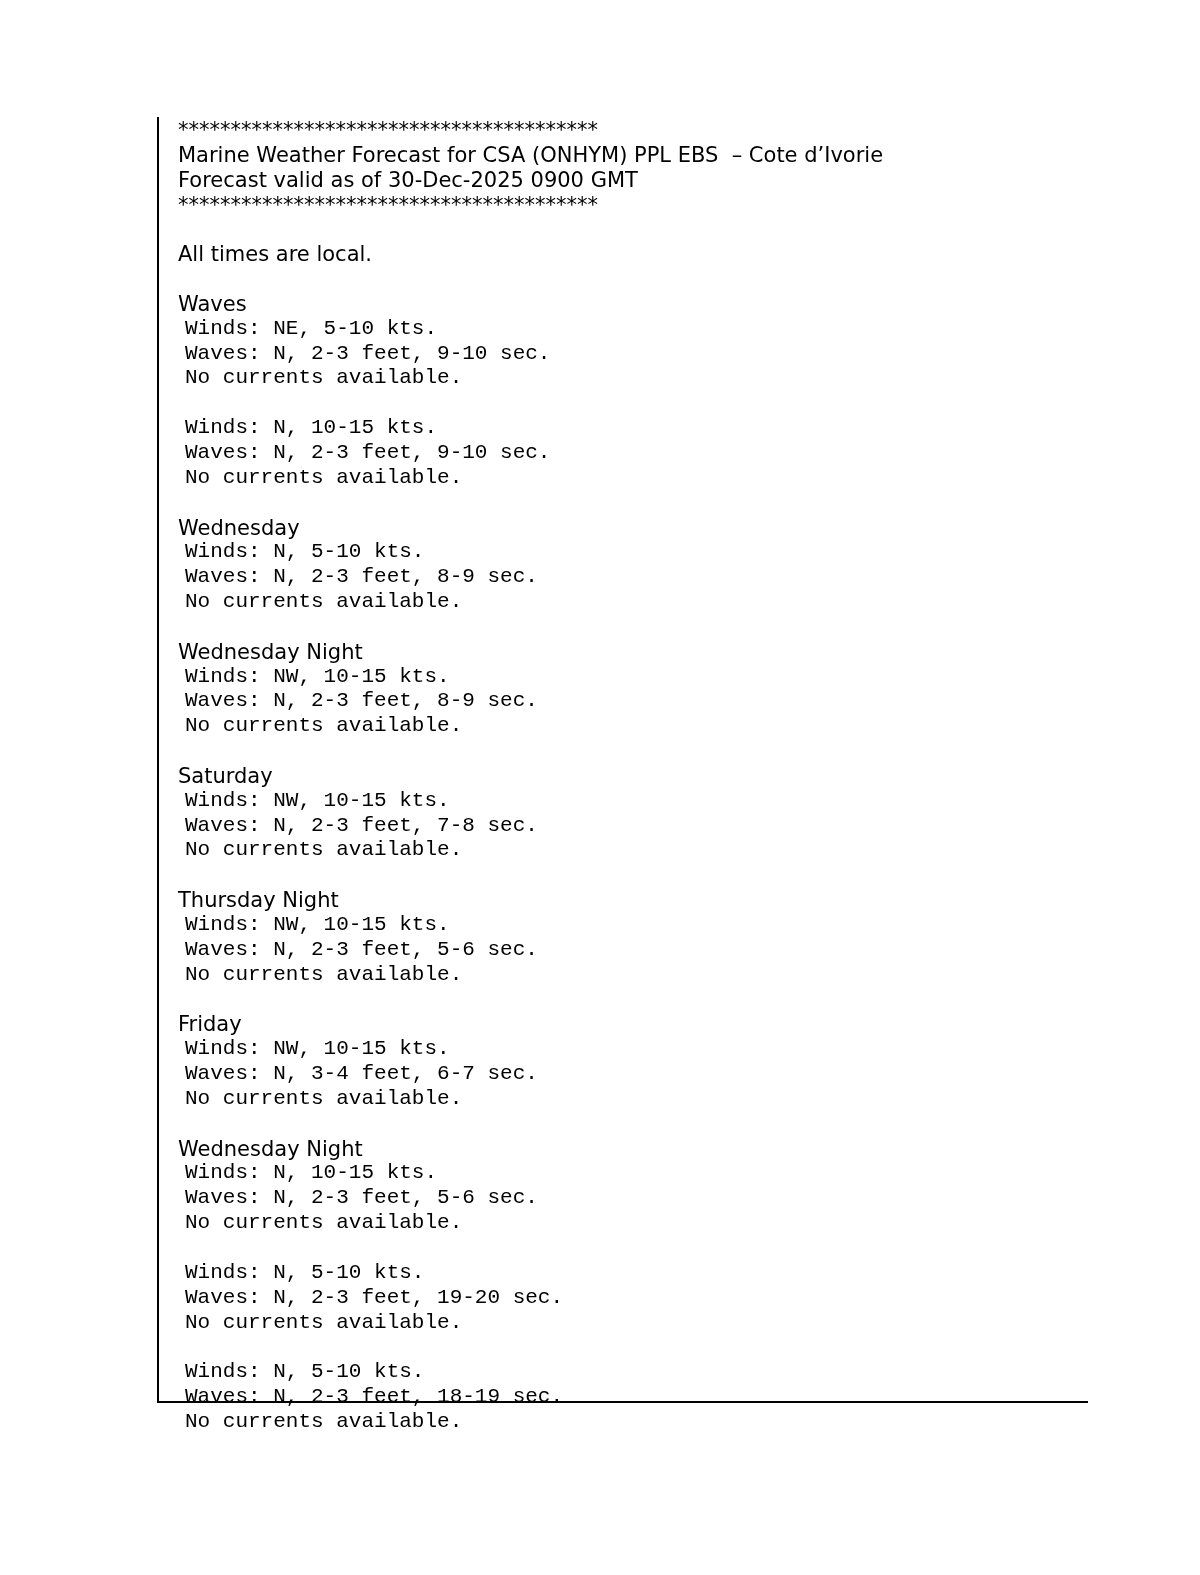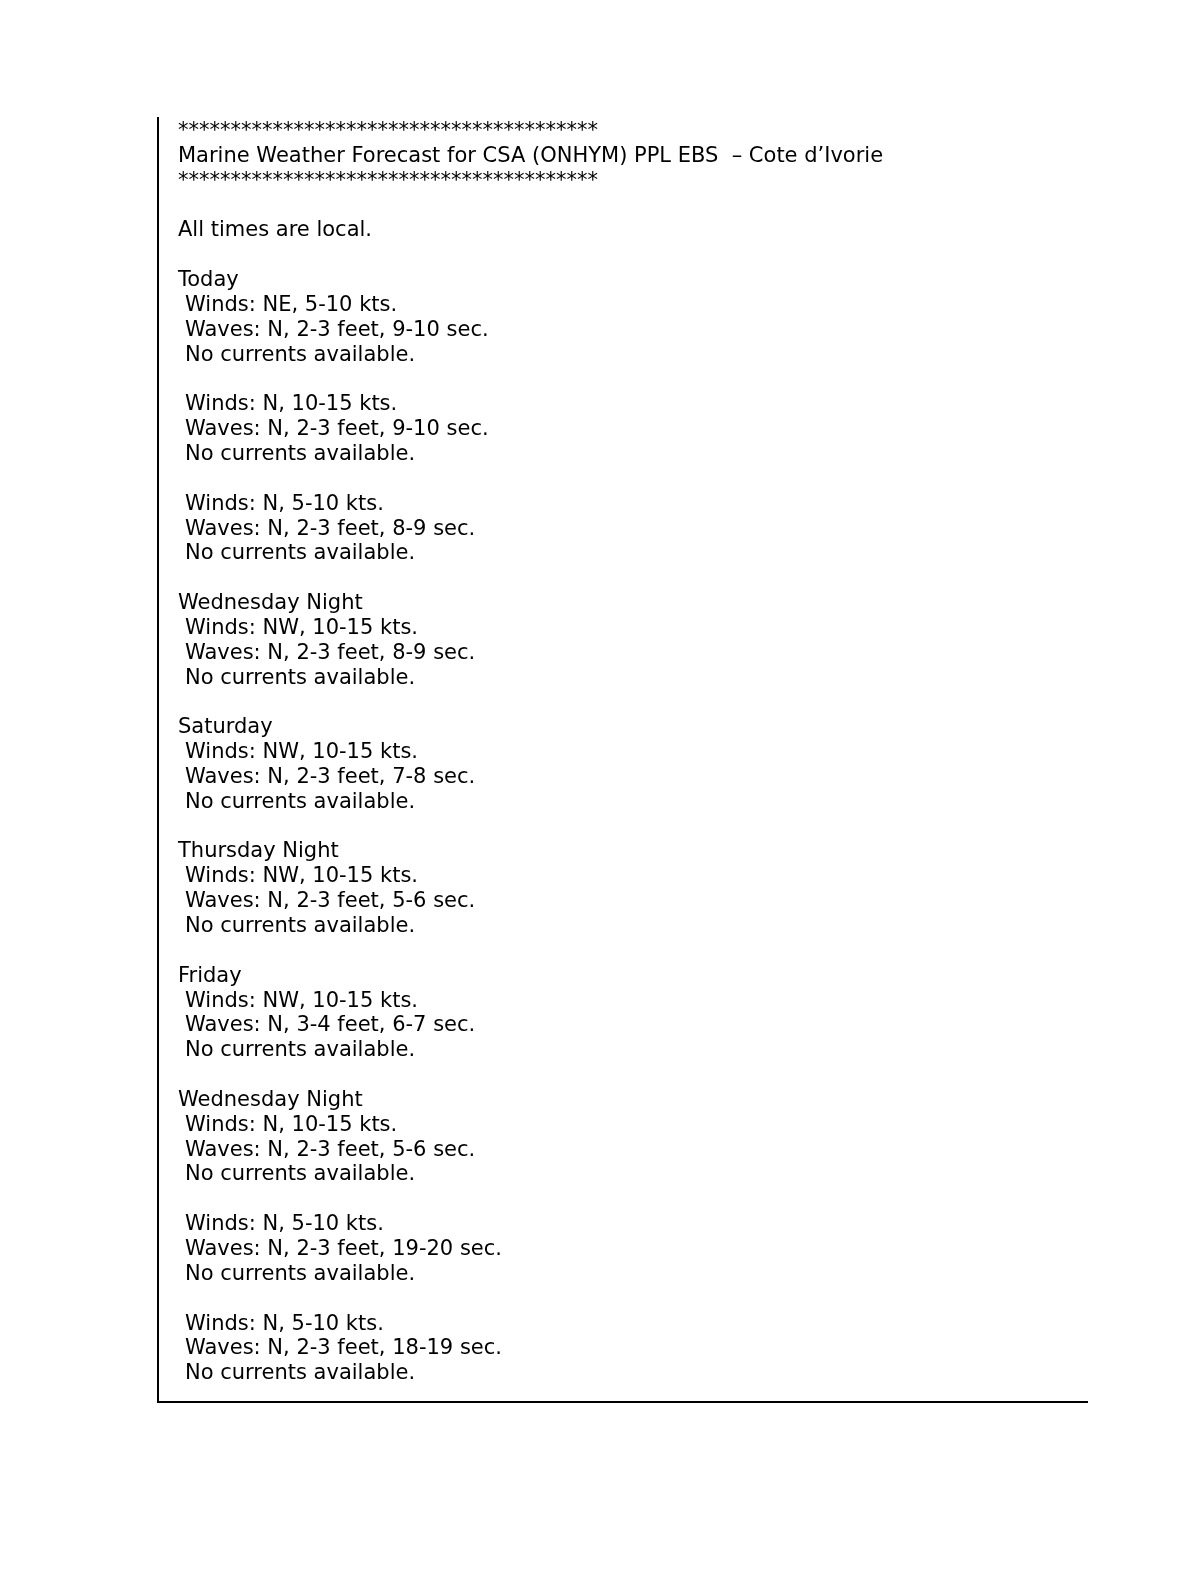--- a/index.html
+++ b/index.html
@@ -33,55 +33,57 @@
     left: 178px;
     top: 118px;
     font-size: 21px;
     line-height: 24.85px;
     color: #000000;
   }
   .line {
     height: 24.85px;
     white-space: pre;
   }
-  .line.detail { padding-left: 7px; }
+  .line.detail { padding-left: 7px; font-family: Liberation Mono, monospace; }
   .blank { height: 24.85px; }
 </style>
 </head>
 <body>
 
 <div class="page">
 
   <div class="frame-left-border"></div>
   <div class="frame-bottom-border"></div>
 
   <div class="content">
     <div class="line">****************************************</div>
     <div class="line">Marine Weather Forecast for CSA (ONHYM) PPL EBS  – Cote d’Ivorie</div>
+    <div class="line">Forecast valid as of 30-Dec-2025 0900 GMT</div>
     <div class="line">****************************************</div>
     <div class="blank"></div>
     <div class="line">All times are local.</div>
     <div class="blank"></div>
     <div id="sections-container">
     <div class="section">
-      <div class="line">Today</div>
+      <div class="line">Waves</div>
       <div class="line detail">Winds: NE, 5-10 kts.</div>
       <div class="line detail">Waves: N, 2-3 feet, 9-10 sec.</div>
       <div class="line detail">No currents available.</div>
       <div class="blank"></div>
     </div>
 
     <div class="section">
       <div class="line detail">Winds: N, 10-15 kts.</div>
       <div class="line detail">Waves: N, 2-3 feet, 9-10 sec.</div>
       <div class="line detail">No currents available.</div>
       <div class="blank"></div>
     </div>
 
     <div class="section">
+      <div class="line">Wednesday</div>
       <div class="line detail">Winds: N, 5-10 kts.</div>
       <div class="line detail">Waves: N, 2-3 feet, 8-9 sec.</div>
       <div class="line detail">No currents available.</div>
       <div class="blank"></div>
     </div>
 
     <div class="section">
       <div class="line">Wednesday Night</div>
       <div class="line detail">Winds: NW, 10-15 kts.</div>
       <div class="line detail">Waves: N, 2-3 feet, 8-9 sec.</div>

